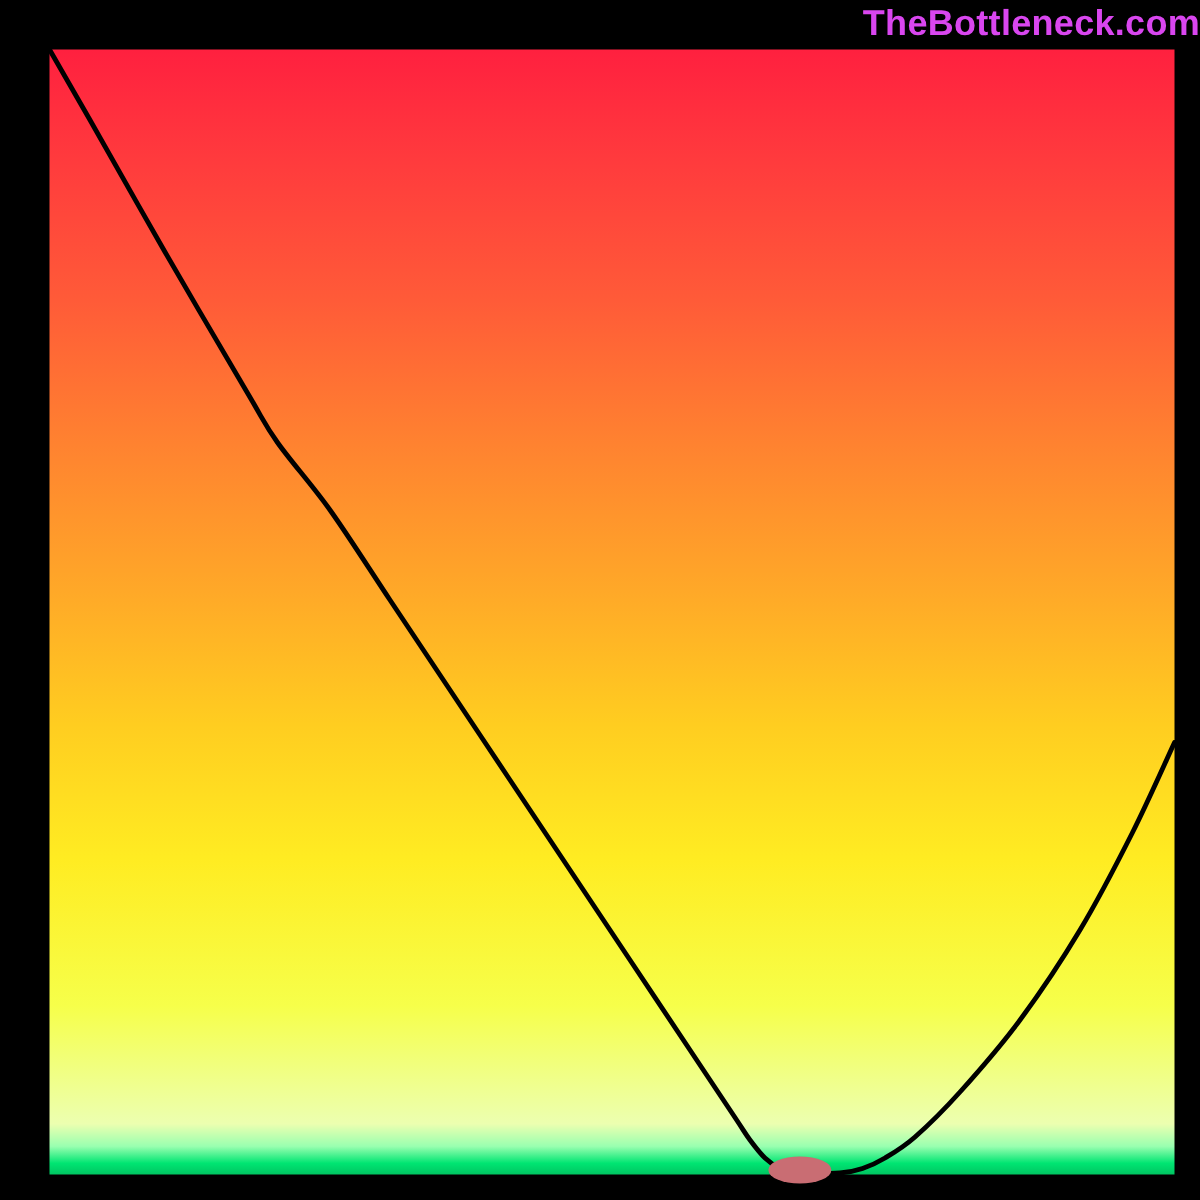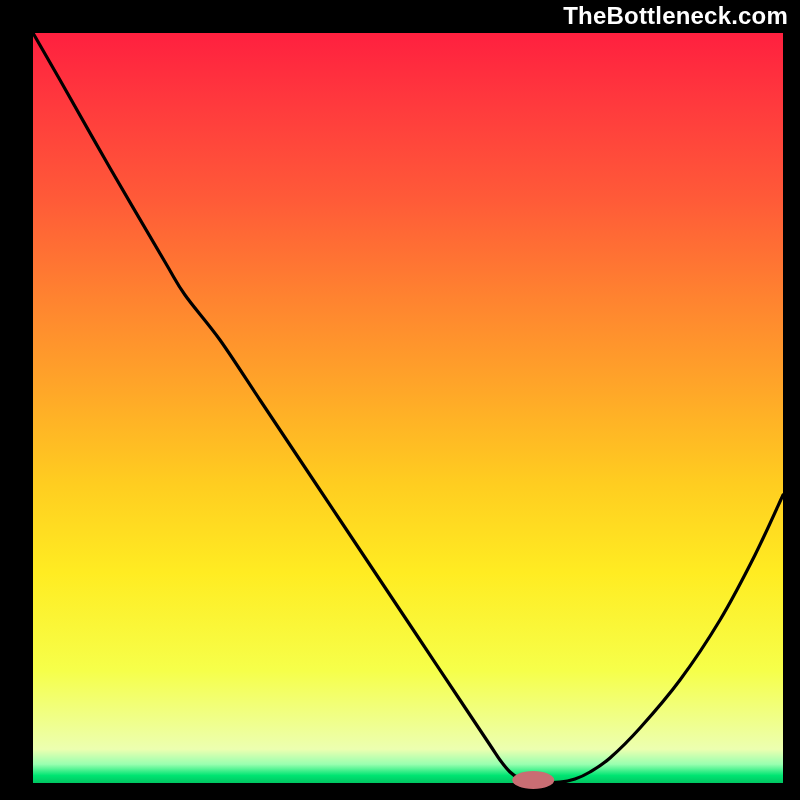--- a/index.html
+++ b/index.html
@@ -14,25 +14,25 @@
     position: relative;
     width: 800px;
     height: 800px;
   }
   svg {
     display: block;
   }
   .watermark {
     position: absolute;
     top: 2px;
-    right: 12px;
+    right: 0;
     font-family: Arial, Helvetica, sans-serif;
     font-size: 24px;
     font-weight: bold;
-    color: #ffffff;
+    color: #d946ef;
     letter-spacing: 0.2px;
   }
 </style>
 </head>
 <body>
 
 <div class="chart-wrapper">
   <svg width="800" height="800" viewBox="0 0 800 800">
     <defs>
       <linearGradient id="bg-grad" x1="0" y1="0" x2="0" y2="1">

